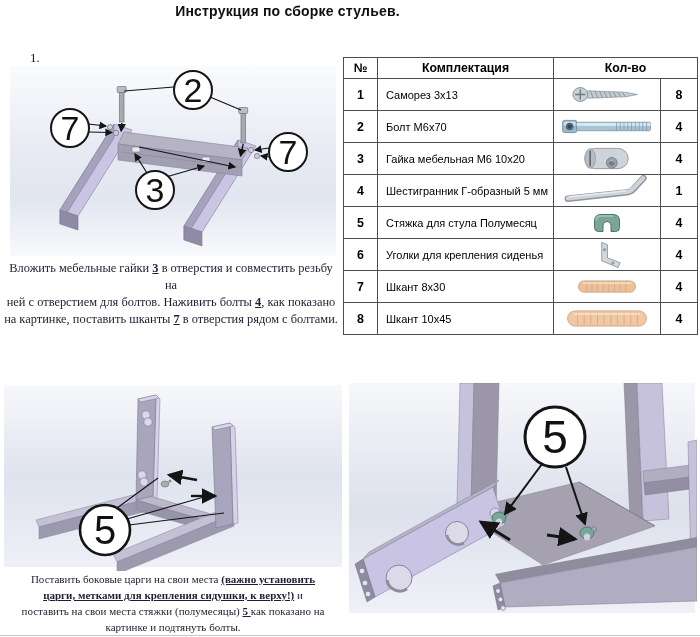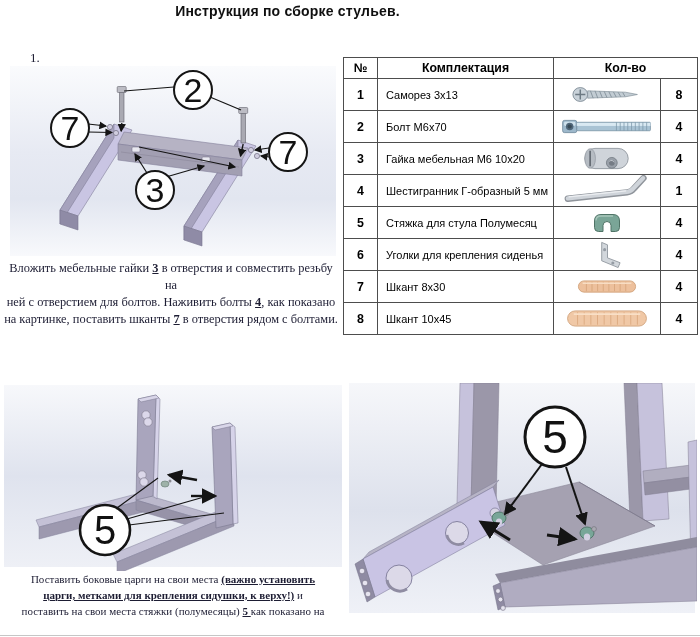--- a/index.html
+++ b/index.html
@@ -324,21 +324,21 @@
     <line x1="129" y1="142" x2="224" y2="130"></line>
   </g>
   <line x1="197" y1="97" x2="169" y2="92" stroke="#141414" stroke-width="2.4" marker-end="url(#ah)"></line>
   <line x1="191" y1="113" x2="215" y2="113" stroke="#141414" stroke-width="2.4" marker-end="url(#ah)"></line>
   <g>
     <circle cx="105" cy="147" r="25" fill="#fff" stroke="#141414" stroke-width="2.6"></circle>
     <text class="co" x="105" y="161" font-size="40">5</text>
   </g>
 </svg>
 
-<div class="abs para para2"><span>Поставить боковые царги на свои места </span><span class="seg-em">(важно установить</span><br><span class="seg-em">царги, метками для крепления сидушки, к верху!)</span><span> и</span><br><span>поставить на свои места стяжки (полумесяцы) </span><span class="seg-em">5 </span><span>как показано на</span><br></div>
+<div class="abs para para2"><span>Поставить боковые царги на свои места </span><span class="seg-em">(важно установить</span><br><span class="seg-em">царги, метками для крепления сидушки, к верху!)</span><span> и</span><br><span>поставить на свои места стяжки (полумесяцы) </span><span class="seg-em">5 </span><span>как показано на</span><br><span>картинке и подтянуть болты.</span></div>
 
 <svg id="d3" class="abs" width="350" height="252" viewBox="0 0 350 252">
   <rect x="2" y="0" width="346" height="230" fill="url(#g3)"></rect>
   <g>
     <polygon points="113,0 127,0 124,124 110,121" fill="#c6c2dc" stroke="#807d90" stroke-width="0.5"></polygon>
     <polygon points="127,0 152,0 149,125 124,124" fill="#9b97a9" stroke="#807d90" stroke-width="0.5"></polygon>
   </g>
   <g>
     <polygon points="277,0 290,0 296,138 283,138" fill="#9b97a9" stroke="#807d90" stroke-width="0.5"></polygon>
     <polygon points="290,0 315,0 322,136 296,138" fill="#c6c2dc" stroke="#807d90" stroke-width="0.5"></polygon>

